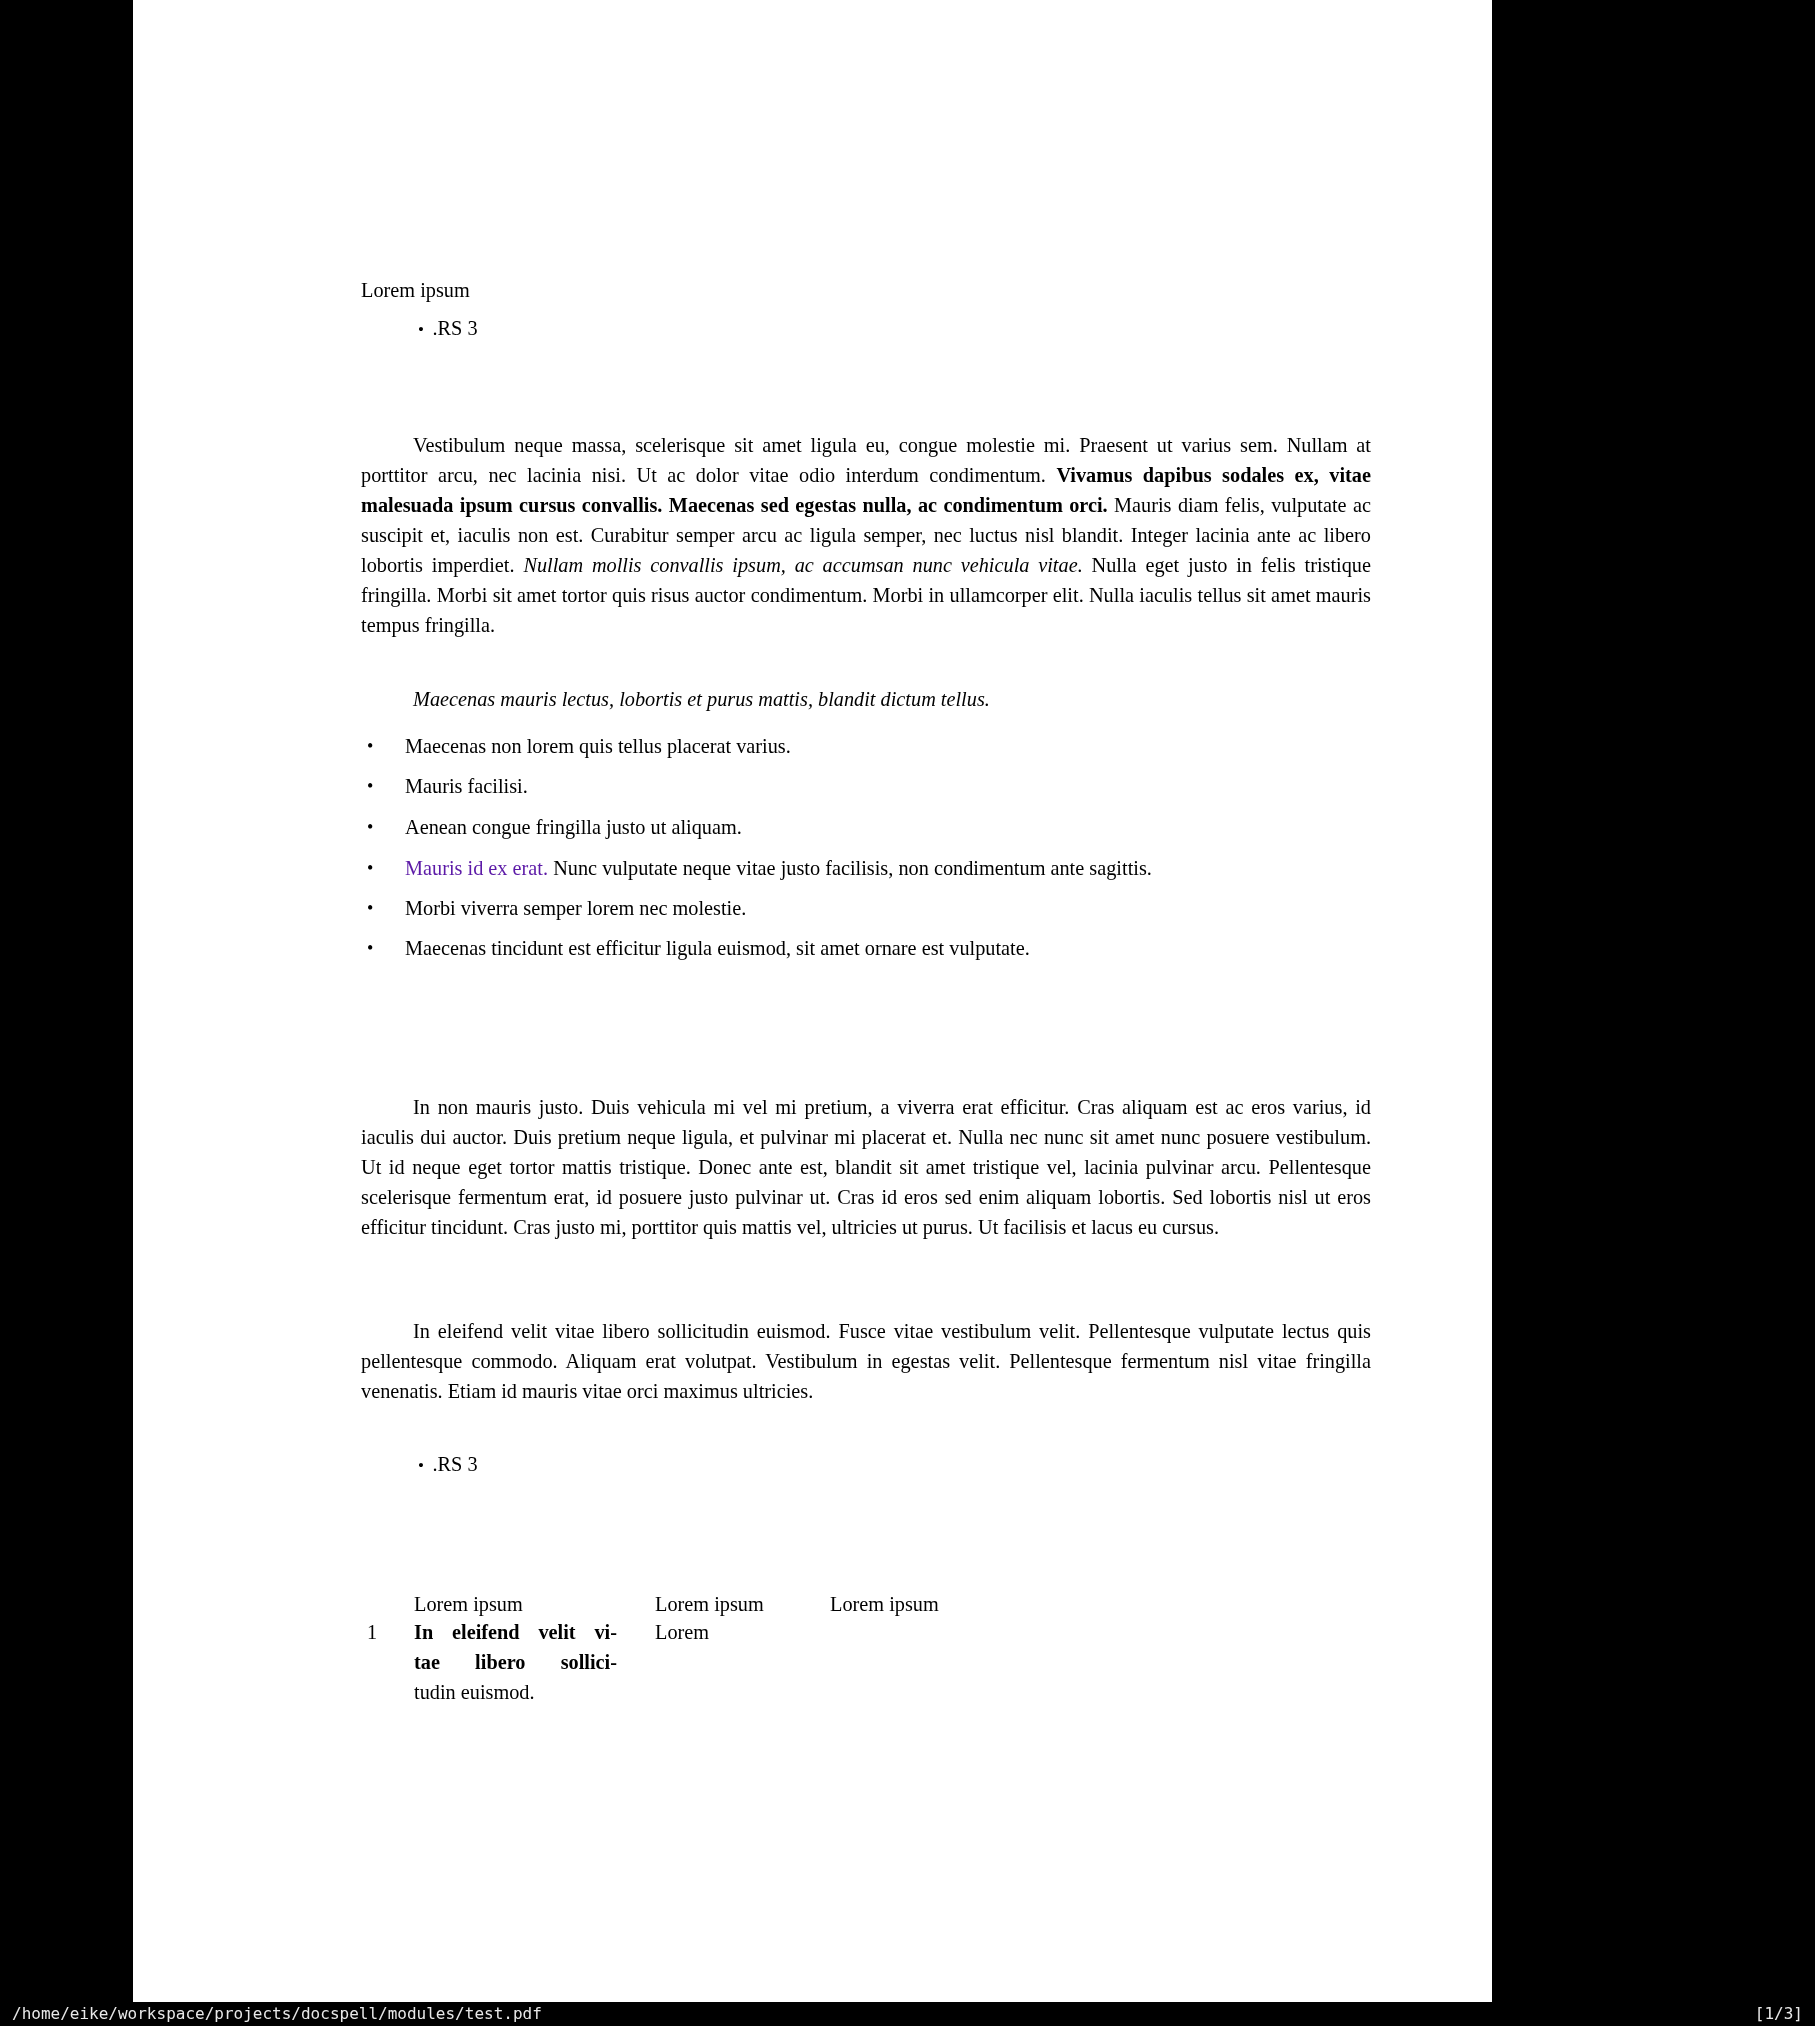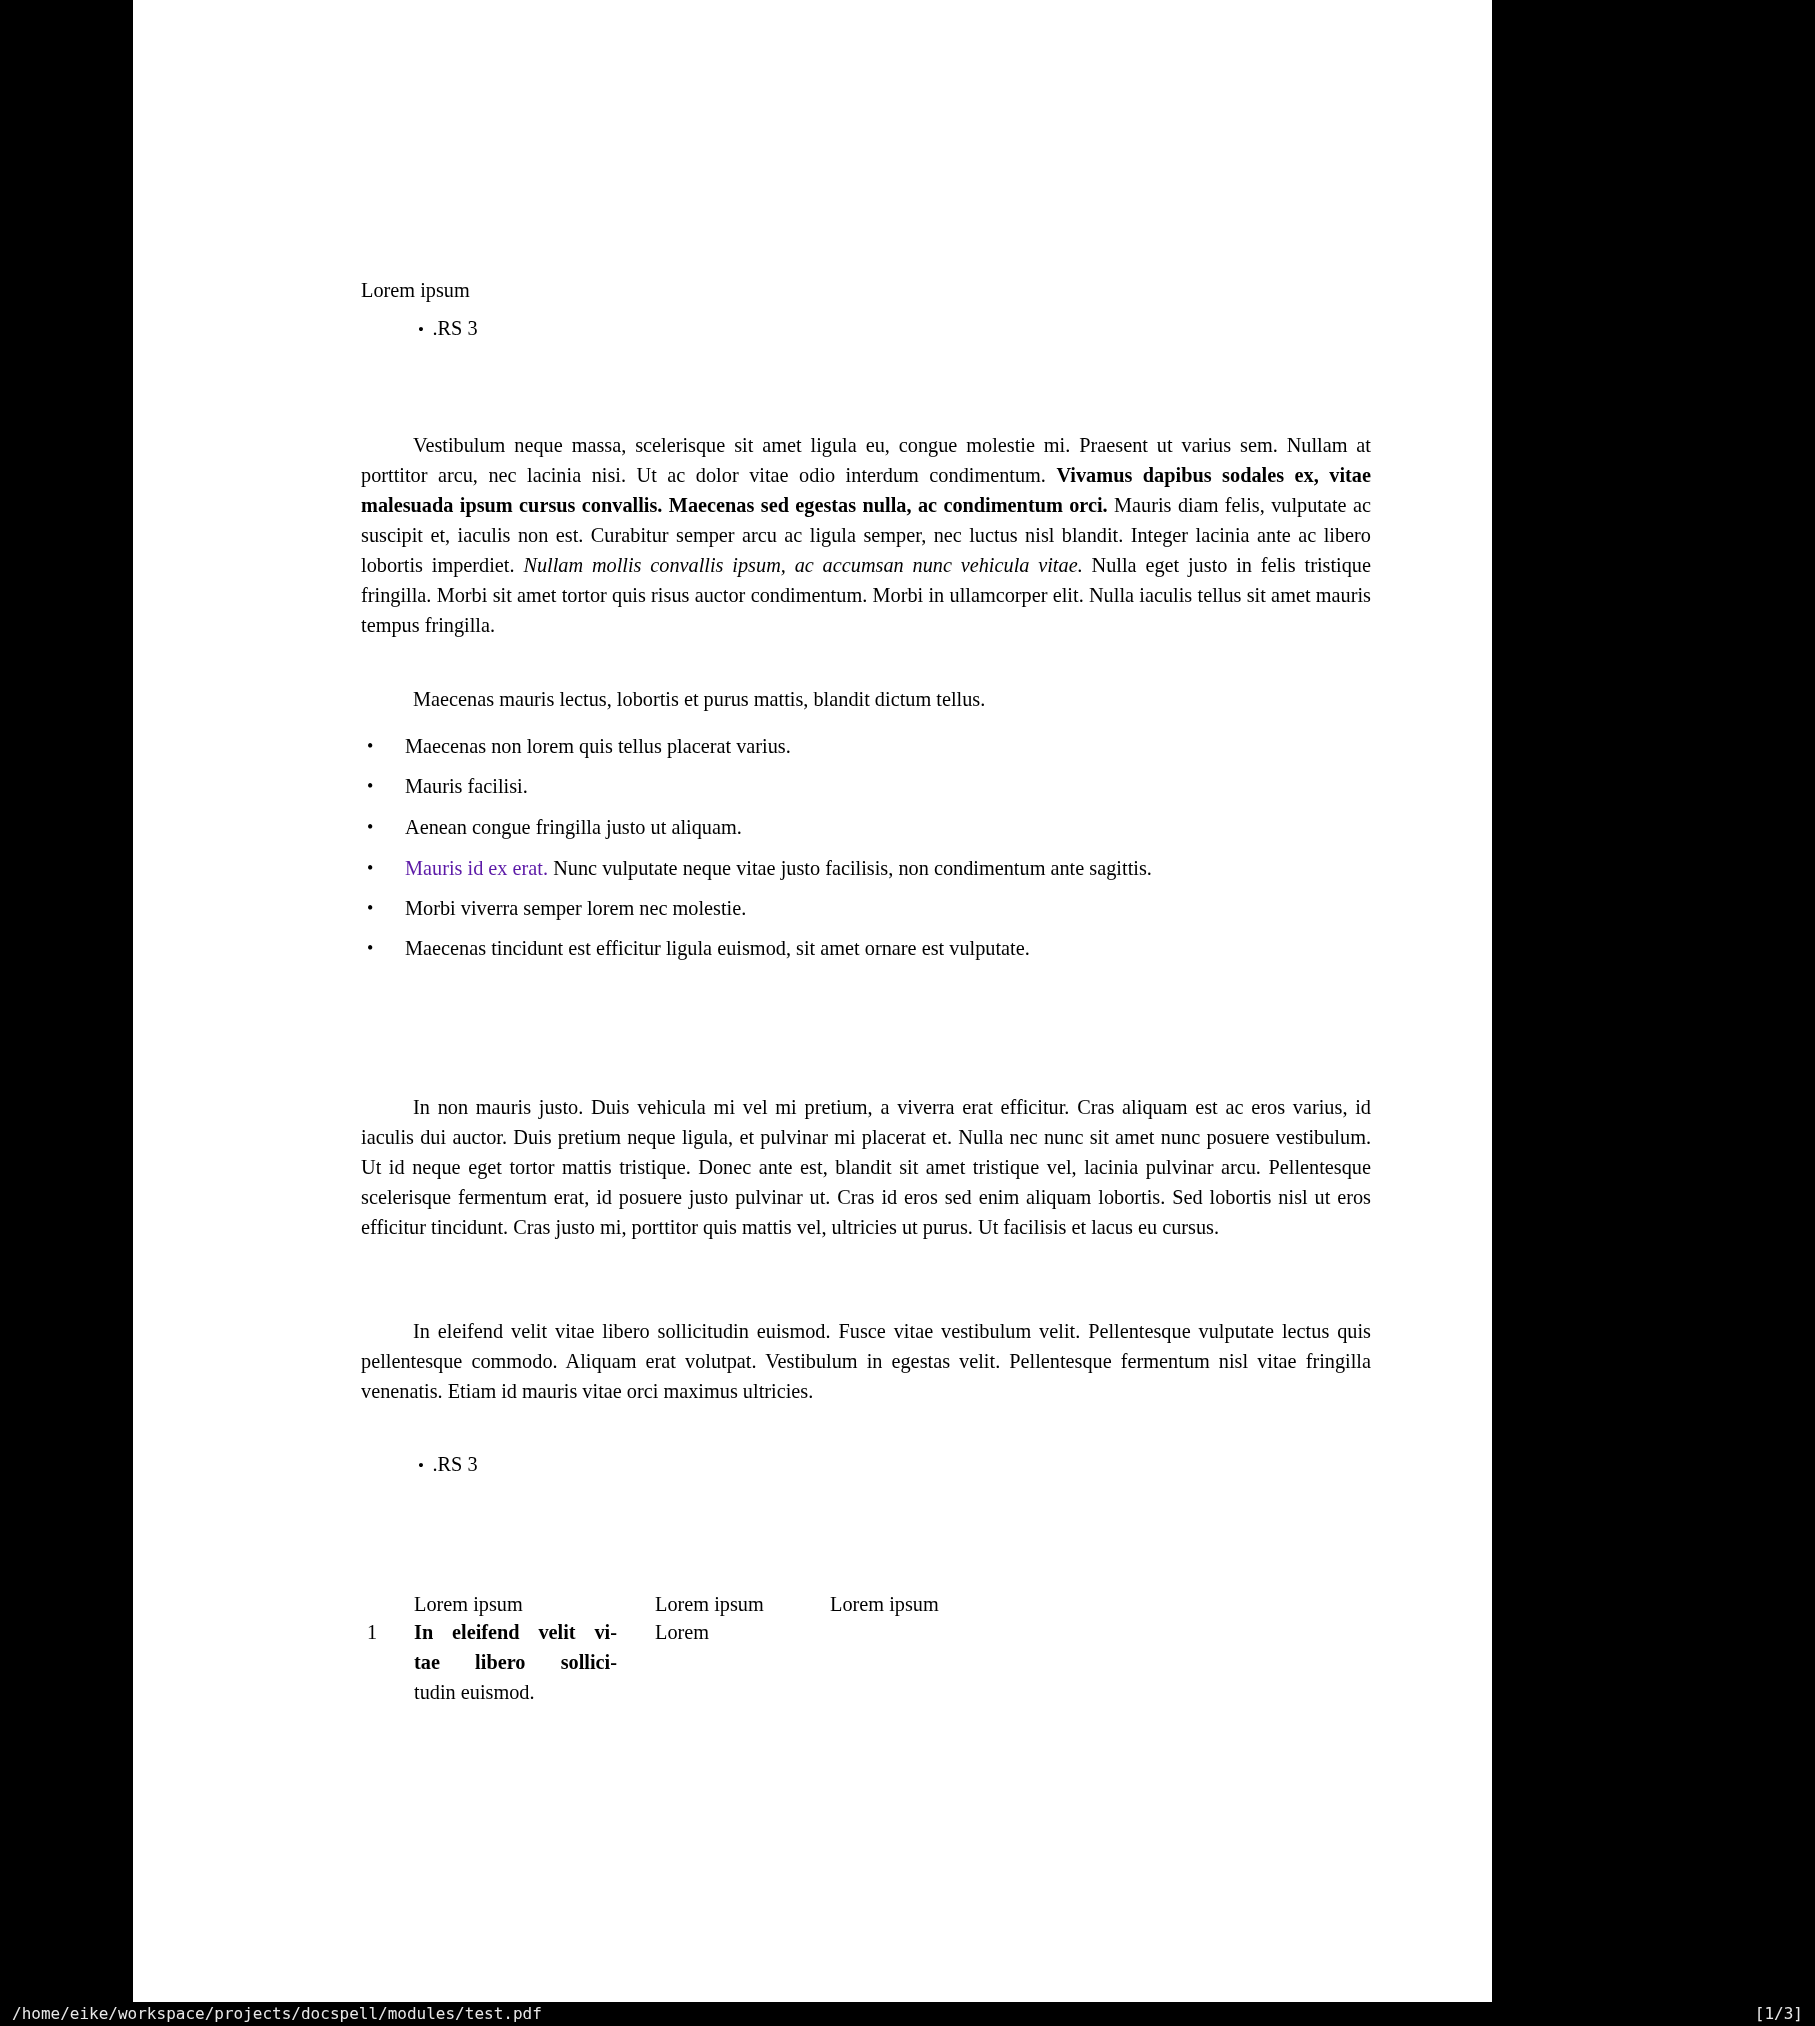--- a/index.html
+++ b/index.html
@@ -29,21 +29,21 @@
     line-height: 30px;
     margin-left: 8px;
   }
   .abs { position: absolute; }
   .body-col { left: 228px; width: 1010px; }
   .para {
     margin: 0;
     text-align: justify;
     text-indent: 52px;
   }
-  .lead-line { padding-left: 52px; }
+  .lead-line { padding-left: 52px; font-style: italic; }
   .h {
     margin: 0;
     font-weight: bold;
     font-size: 23px;
     line-height: 30px;
   }
   .rs-item { white-space: nowrap; }
   .rs-marker { font-size: 17px; }
   .rs-text { margin-left: 8.5px; }
   .li-marker {

